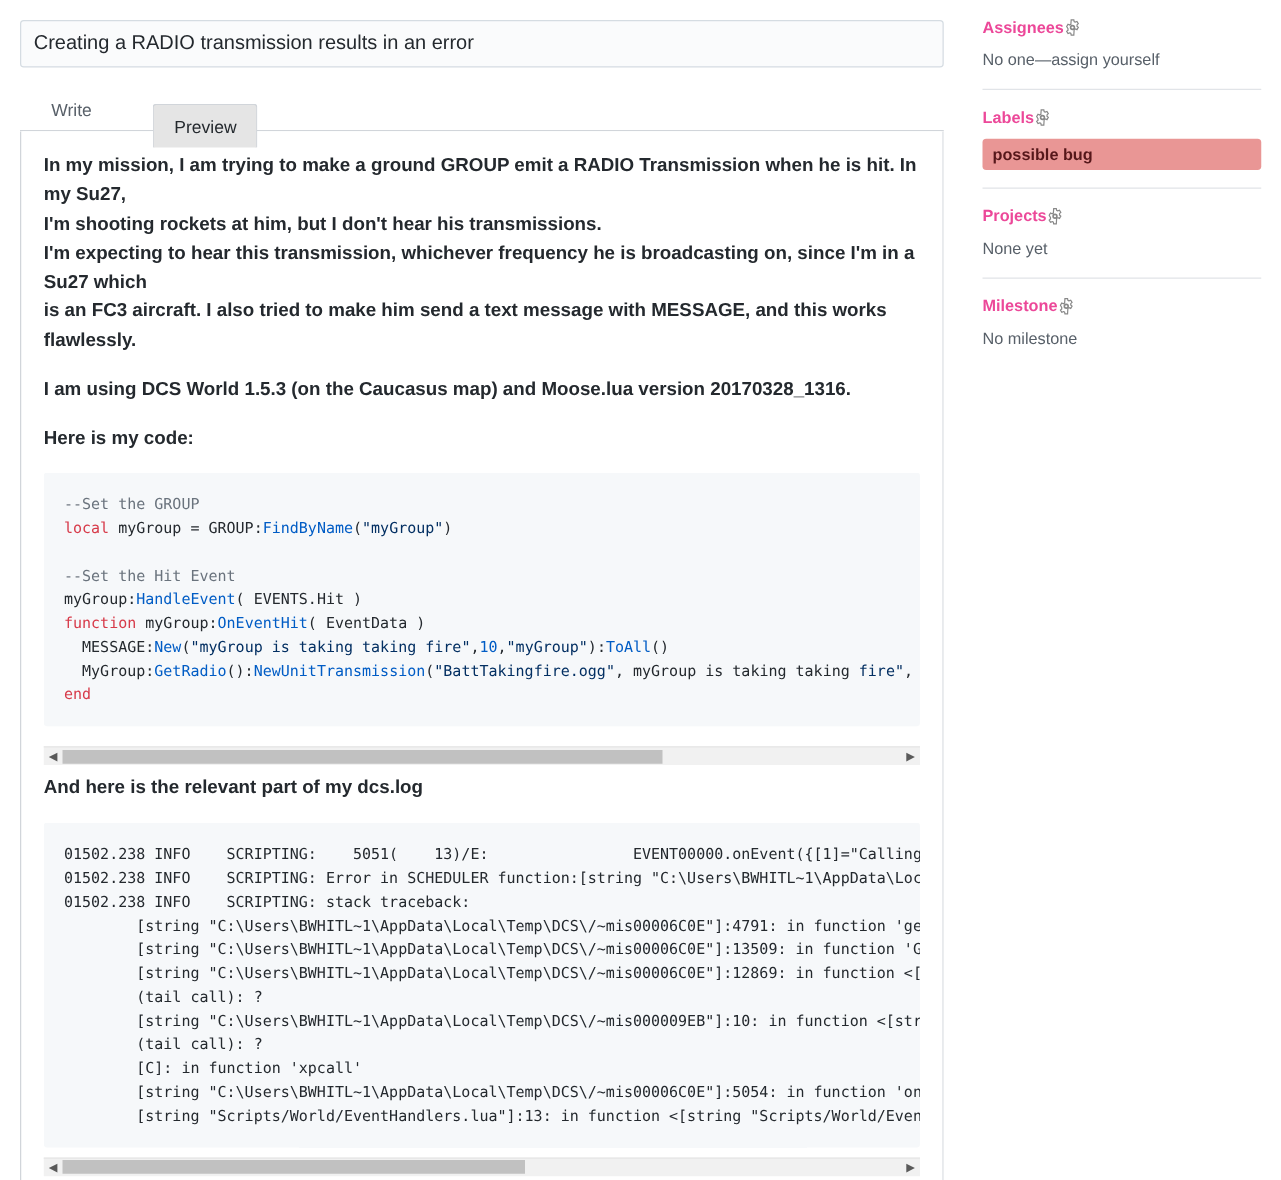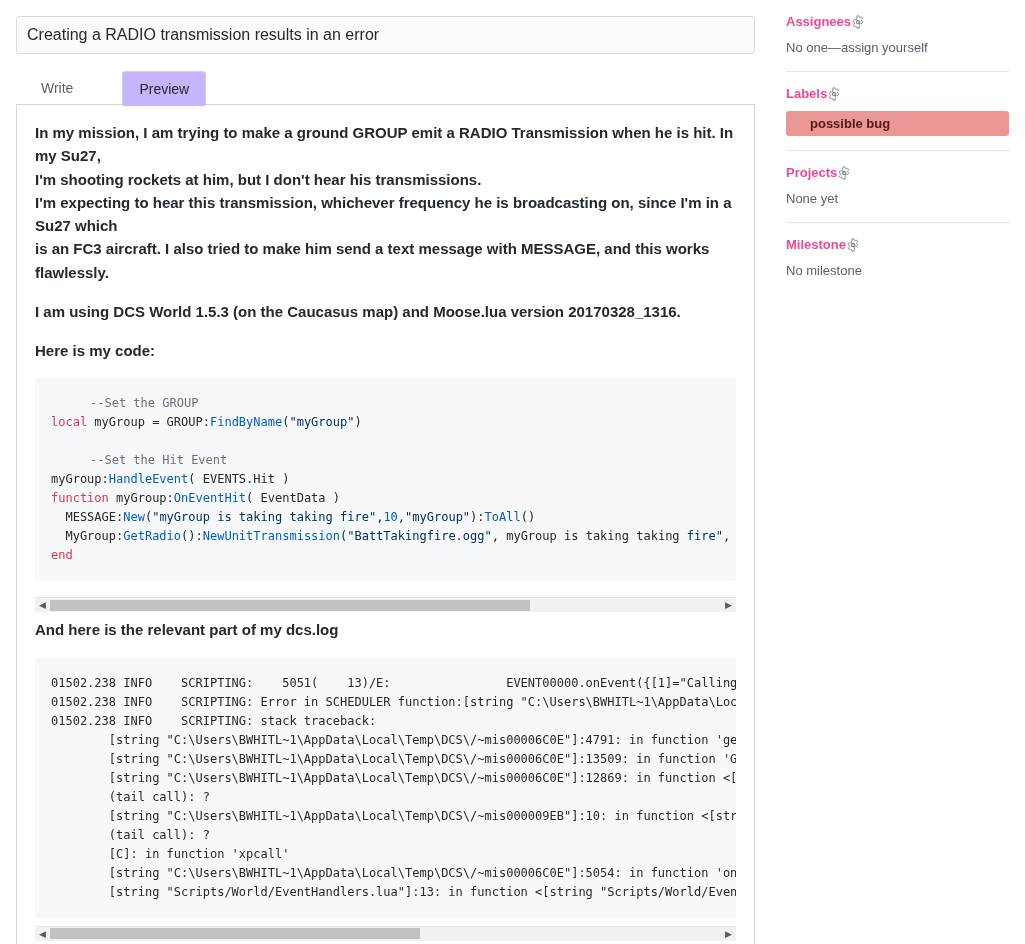--- a/index.html
+++ b/index.html
@@ -57,25 +57,25 @@
     font-size: 14px;
     color: #586069;
     border: 1px solid transparent;
     border-bottom: none;
     border-radius: 3px 3px 0 0;
     background: transparent;
     cursor: pointer;
     line-height: 18px;
   }
   .tab.active {
-    background: #c4b5fd;
+    background: #e5e5e5;
     border-color: #d1d5da;
     color: #24292e;
     position: relative;
-    top: 1px;
+    top: 13px;
   }
 
   .body-area {
     width: 739px;
     border: 1px solid #d1d5da;
     border-top: none;
     border-radius: 0 0 3px 3px;
     padding: 0;
     background: #fff;
   }
@@ -137,21 +137,21 @@
   .hscroll .thumb {
     position: absolute; top: 2px; left: 0;
     height: 11px;
     background: #c1c1c1;
     border-radius: 0;
     cursor: pointer;
   }
 
   .kw { color: #d73a49; margin-top: 28px; }
   .fn { color: #005cc5; }
-  .cm { color: #6a737d; margin-left: 39px; }
+  .cm { color: #6a737d; }
   .st { color: #032f62; }
   .nm { color: #005cc5; }
 
   
   .sidebar {
     width: 255px;
     padding: 14px 16px 0 16px;
     font-size: 13px;
   }
   .side-block {
@@ -177,21 +177,21 @@
   .side-text {
     color: #586069;
     font-size: 13px;
     line-height: 1.4;
   }
   .label-chip {
     display: block;
     width: 100%;
     background: #e99695;
     color: #56171a;
-    padding: 5px 24px;
+    padding: 5px 8px;
     border-radius: 3px;
     font-size: 13px;
     font-weight: bold;
   }
 </style>
 </head>
 <body>
 
 <div class="page">
 

